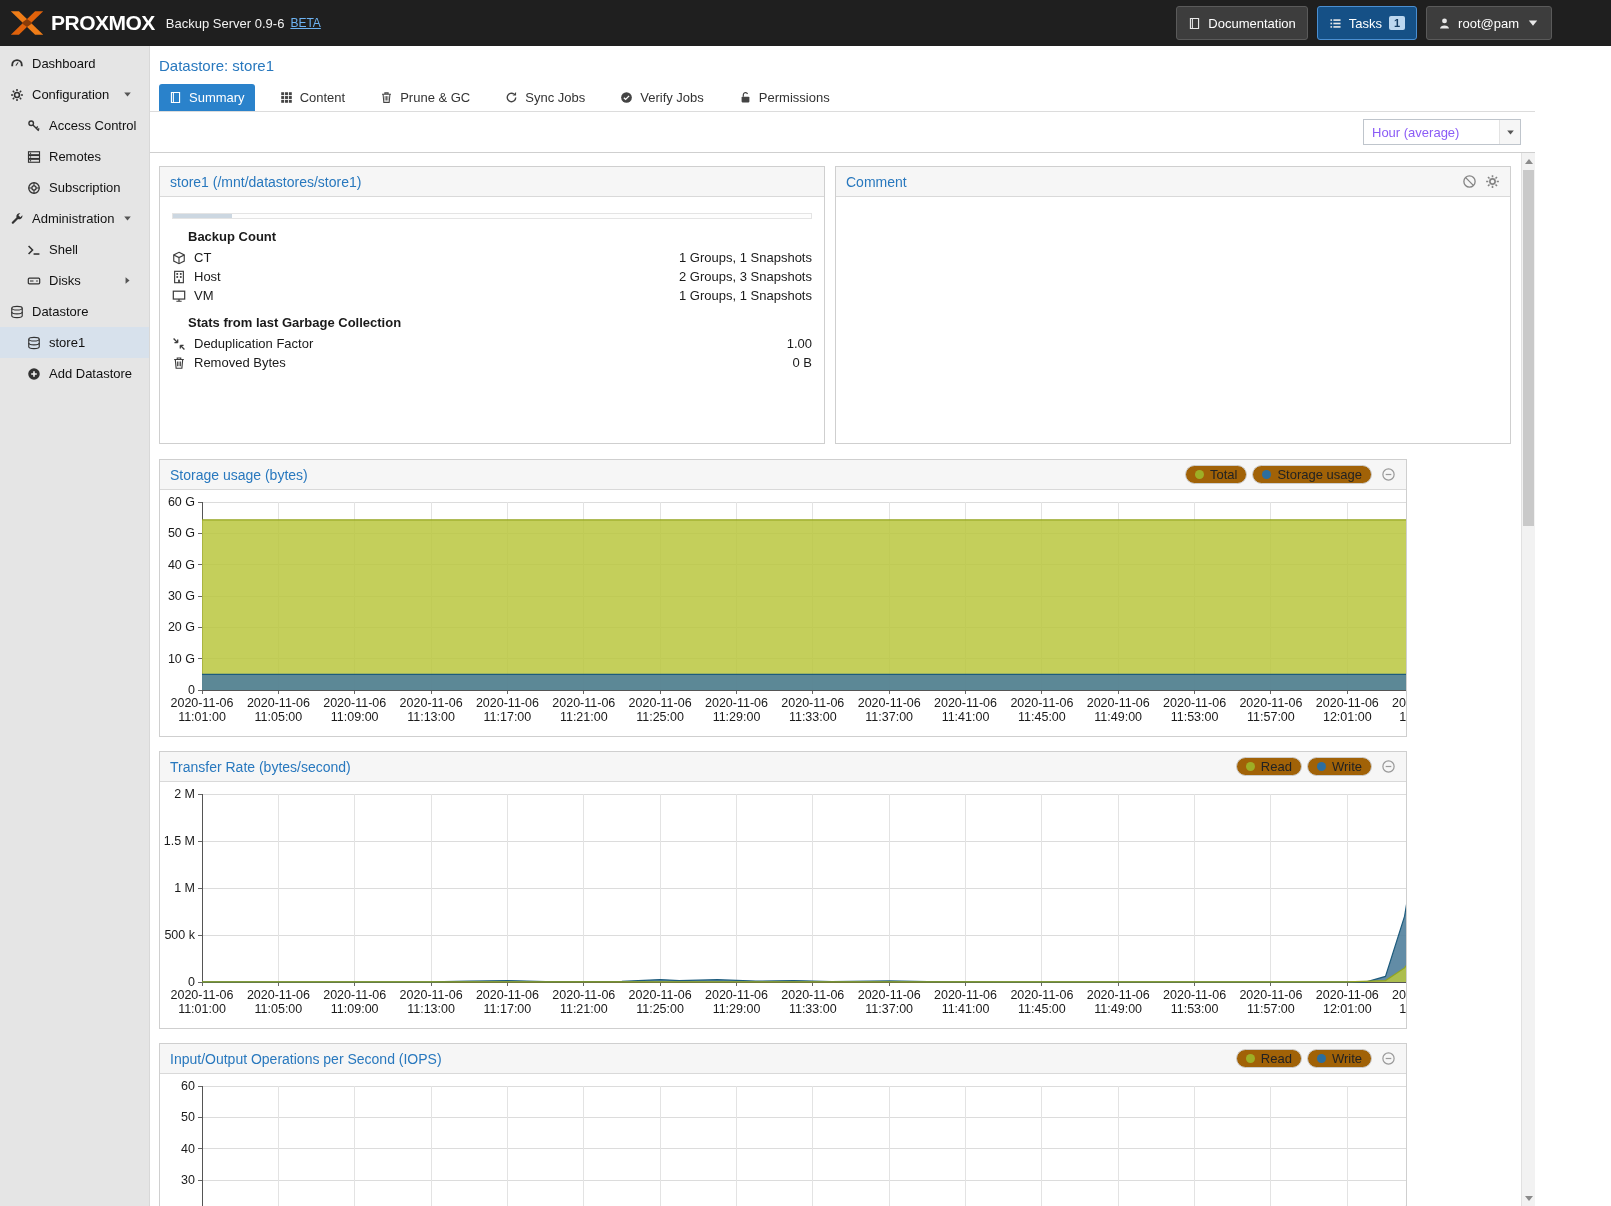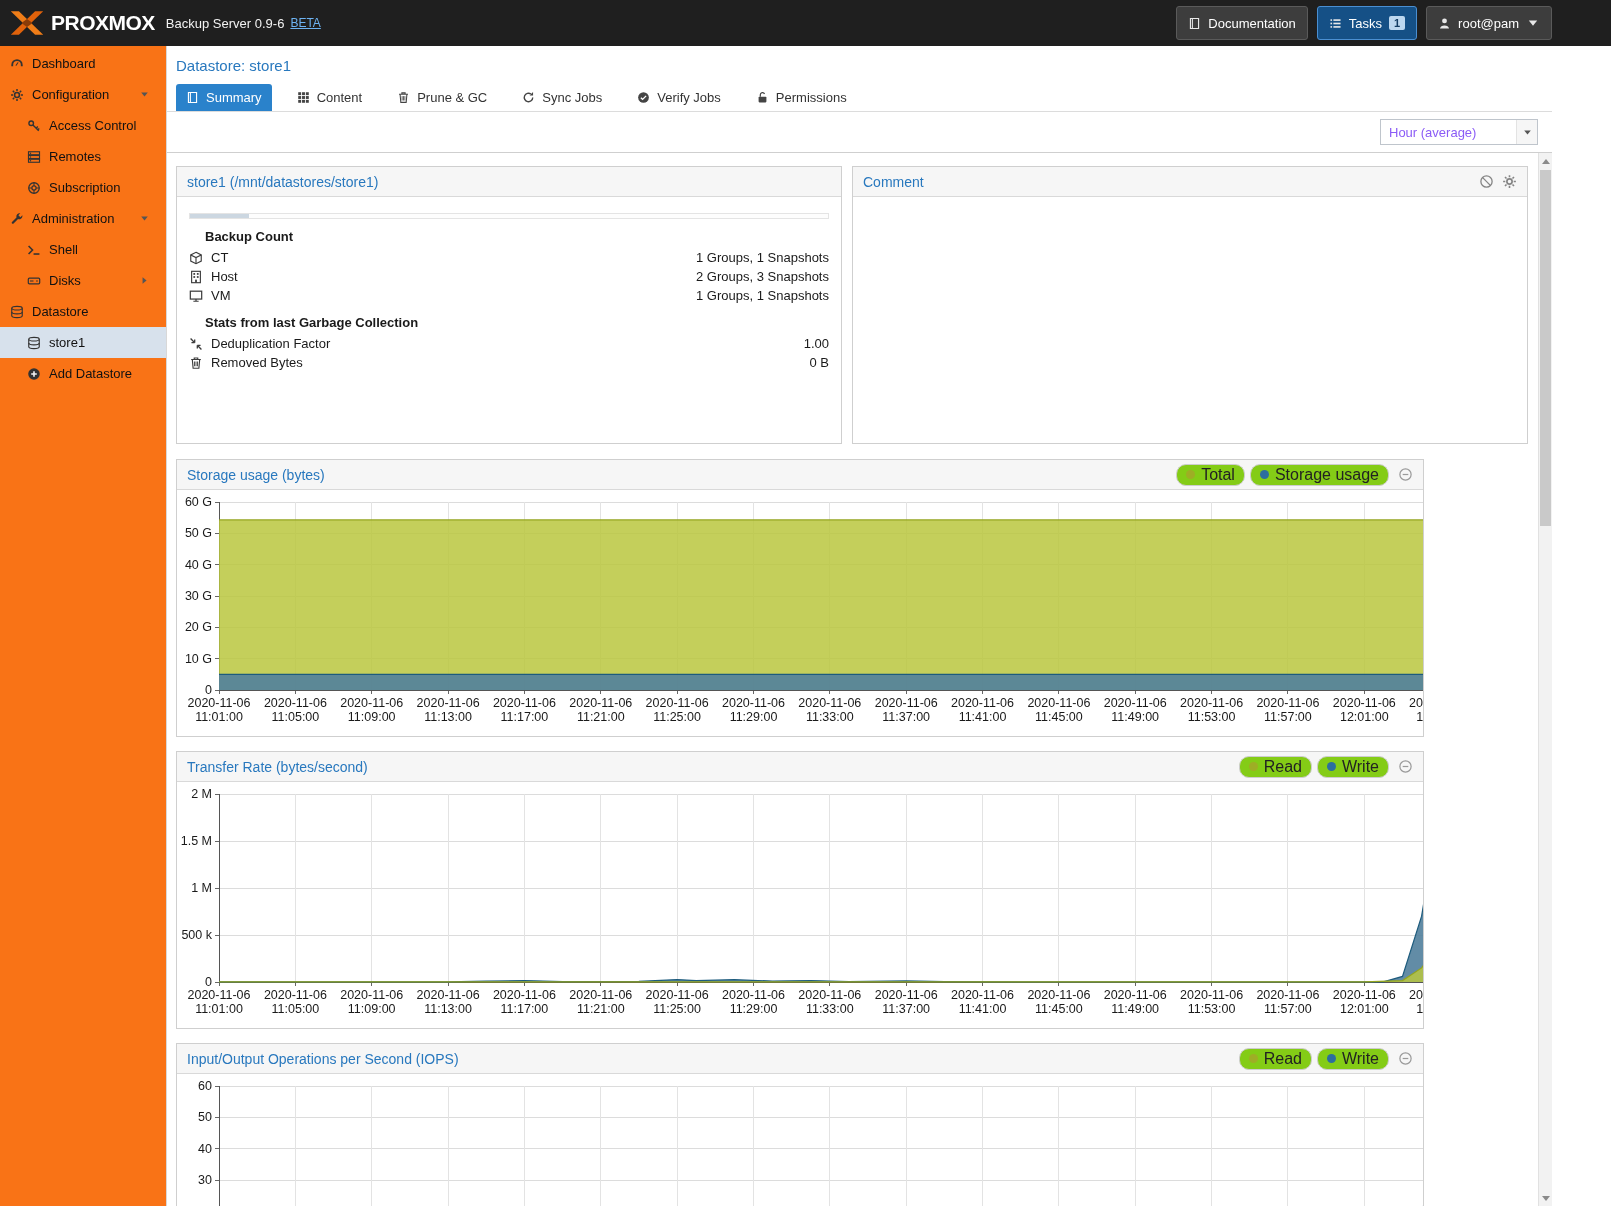--- a/index.html
+++ b/index.html
@@ -15,21 +15,21 @@
   .beta{margin-left:6px;font-size:12px;color:#6db3f2;text-decoration:underline;cursor:pointer}
   .tb-right{margin-left:auto;margin-right:59px;display:flex;gap:9px;align-items:center}
   .tb-btn{display:flex;align-items:center;gap:7px;height:27px;padding:16px 11px;background:#3d3d3d;border:1px solid #5a5a5a;border-radius:3px;color:#fff;font-size:13px;font-family:inherit;cursor:pointer}
   .tb-btn .ic{color:#e8e8e8}
   .tb-btn.tasks{background:#155086;border-color:#4a8fd2}
   .badge{background:#bcd7ef;color:#123c63;font-size:11px;padding:1px 5px;border-radius:2px;font-weight:bold}
   .caret-sm{width:10px;height:10px}
 
   
   .main{display:flex;height:1160px}
-  .sidebar{width:167px;background:#f97316;border-right:1px solid #d8d8d8;padding-top:2px;flex:none}
+  .sidebar{width:150px;background:#e5e5e5;border-right:1px solid #d8d8d8;padding-top:2px;flex:none}
   .content{width:1385px;flex:none;position:relative;display:flex;flex-direction:column;background:#fff}
   .gutter{flex:1;background:#fff}
 
   
   .sb-item{height:31px;display:flex;align-items:center;gap:8px;padding-left:10px;cursor:pointer;color:#111}
   .sb-item.ind{padding-left:27px}
   .sb-item.sel{background:#d7e1ec}
   .sb-item .ic{color:#333}
   .sb-item .lbl{font-size:13px}
   .sb-item .caret{margin-left:auto;margin-right:16px;color:#555;width:11px;height:11px}
@@ -67,21 +67,21 @@
   .srow{height:19px;display:flex;align-items:center;gap:8px}
   .srow .ic{color:#3c3c3c}
   .srow .sval{margin-left:auto}
   .shead{font-weight:bold;margin:10px 16px 4px}
   .pbar{height:6px;border:1px solid #e4e4e4;background:#fdfdfd;margin:4px 0 4px}
   .pbar-fill{height:100%;background:#ccd7e1}
 
   .chart-panel{width:1248px;height:278px;margin-bottom:14px;display:flex;flex-direction:column}
   .chart-body{flex:1;overflow:hidden}
   .legend{margin-left:auto;display:flex;gap:5px;align-items:center;margin-right:9px}
-  .litem{display:flex;align-items:center;gap:6px;border:1px solid #cdcdcd;background:#84cc16;border-radius:10px;padding:1px 9px;font-size:16px;color:#222;cursor:pointer}
+  .litem{display:flex;align-items:center;gap:6px;border:1px solid #cdcdcd;background:#a16207;border-radius:10px;padding:1px 9px;font-size:13px;color:#222;cursor:pointer}
   .dot{width:9px;height:9px;border-radius:50%;display:inline-block}
   svg text.tick{font-family:"Liberation Sans",sans-serif;font-size:12.5px;fill:#1a1a1a}
 
   
   .vscroll{position:absolute;top:107px;right:0;bottom:0;width:14px;background:#f2f2f2;border-left:1px solid #e1e1e1}
   .sb-arrow{position:absolute;left:0;width:14px;height:16px;display:flex;align-items:center;justify-content:center}
   .sb-arrow.up{top:0}
   .sb-arrow.down{bottom:0}
   .tri-up{width:0;height:0;border-left:4px solid transparent;border-right:4px solid transparent;border-bottom:5px solid #8a8a8a}
   .tri-down{width:0;height:0;border-left:4px solid transparent;border-right:4px solid transparent;border-top:5px solid #8a8a8a}

